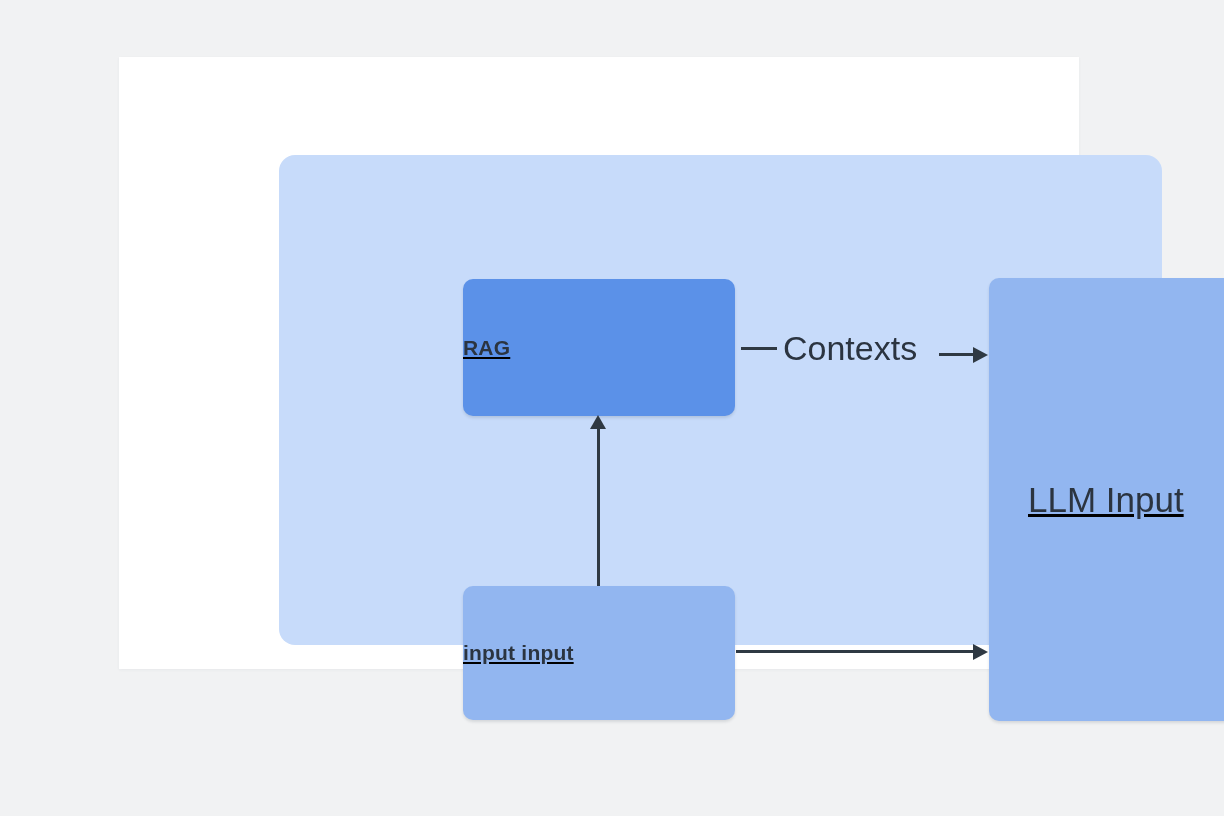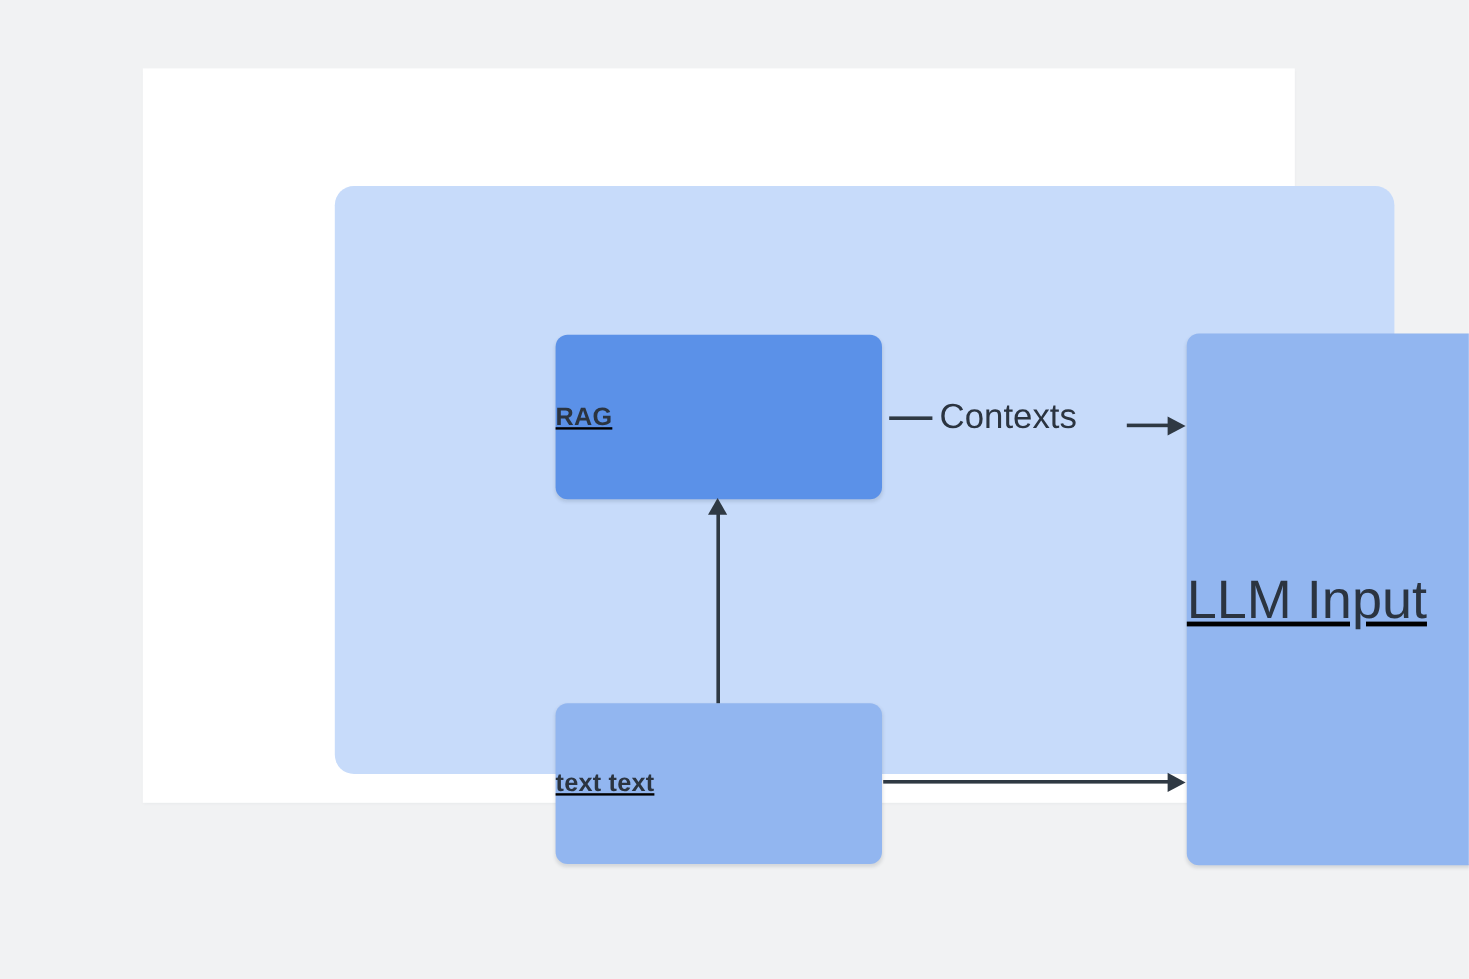--- a/index.html
+++ b/index.html
@@ -39,26 +39,27 @@
   }
   .node-llm{
     left:710px;top:123px;width:298px;height:443px;
     background:var(--node_bg,#92b6f0);
   }
   .node-label-small{
     font-size:21px;font-weight:700;letter-spacing:0.2px;
     color:var(--text_dark,#2b3440);
   }
   .node-label-big{
-    font-size:45px;font-weight:400;
+    font-size:35px;font-weight:400;
     color:var(--text_dark,#2b3440);
+    margin-left:39px;
   }
   .edge-label{
     position:absolute;
-    font-size:29px;font-weight:400;
+    font-size:34px;font-weight:400;
     color:var(--text_dark,#2b3440);
     white-space:nowrap;
   }
   .label-embedding{
     left:320px;top:331px;line-height:42px;
     transform:translateX(-50%);
     background:var(--container_bg,#c7dbfa);
     padding:0 8px;
     z-index:3;
   }
@@ -97,21 +98,21 @@
 
 <div class="stage">
   <div class="card">
     <div class="container">
 
       <div class="node node-rag">
         <span class="node-label-small">RAG</span>
       </div>
 
       <div class="node node-input">
-        <span class="node-label-small">text text</span>
+        <span class="node-label-small">input input</span>
       </div>
 
       <div class="node node-llm">
         <span class="node-label-big">LLM Input</span>
       </div>
 
       <div class="line v-line"></div>
       <div class="arrowhead up v-head"></div>
 
       <div class="line ctx-dash"></div>

